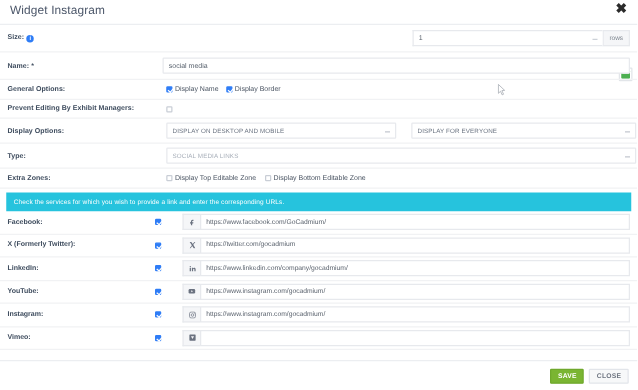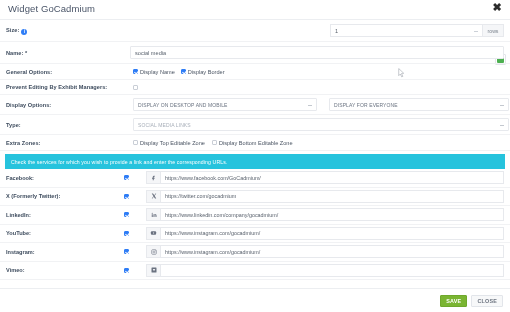--- a/index.html
+++ b/index.html
@@ -349,21 +349,21 @@
     height: 10px;
     pointer-events: none;
   }
 </style>
 </head>
 <body>
 
 <div class="modal">
 
   <div class="modal-header">
-    <div class="modal-title">Widget GoCadmium</div>
+    <div class="modal-title">Widget Instagram</div>
     <div class="close-x">✖</div>
   </div>
 
   <div class="modal-body">
 
     <div class="frow row-size">
       <div class="flabel">
         <span>Size:</span><i class="info-icon">i</i>
       </div>
       <div class="fctrl">

